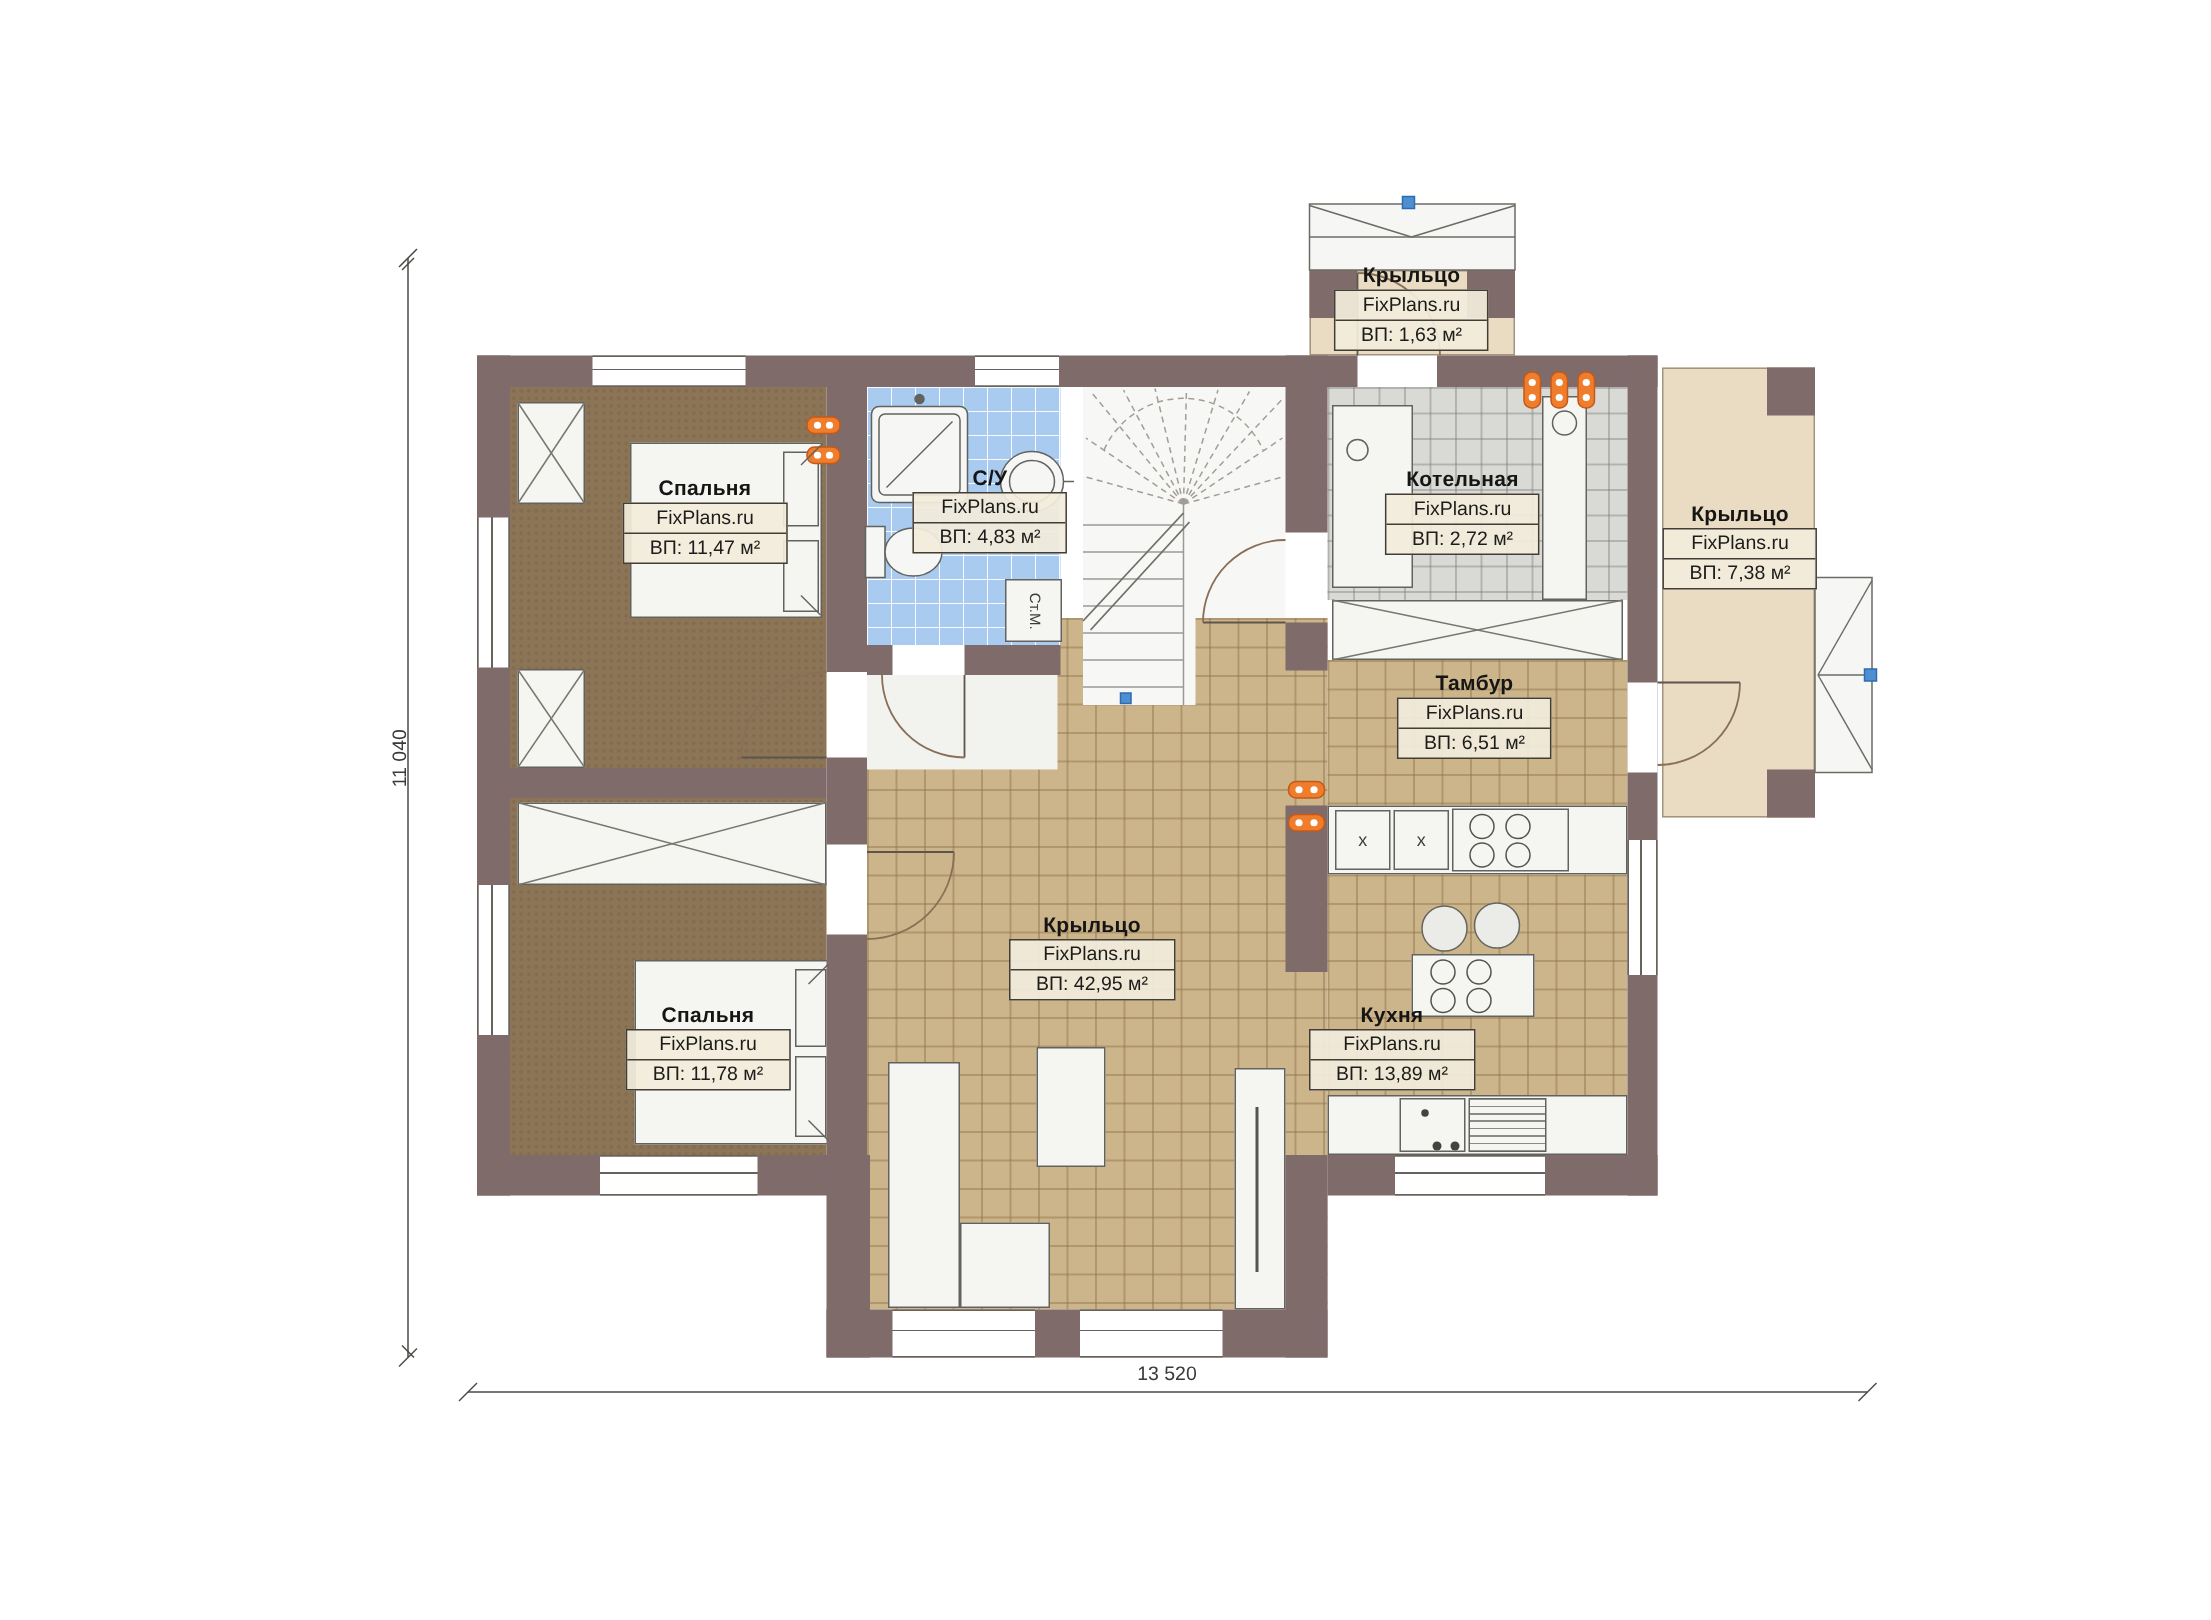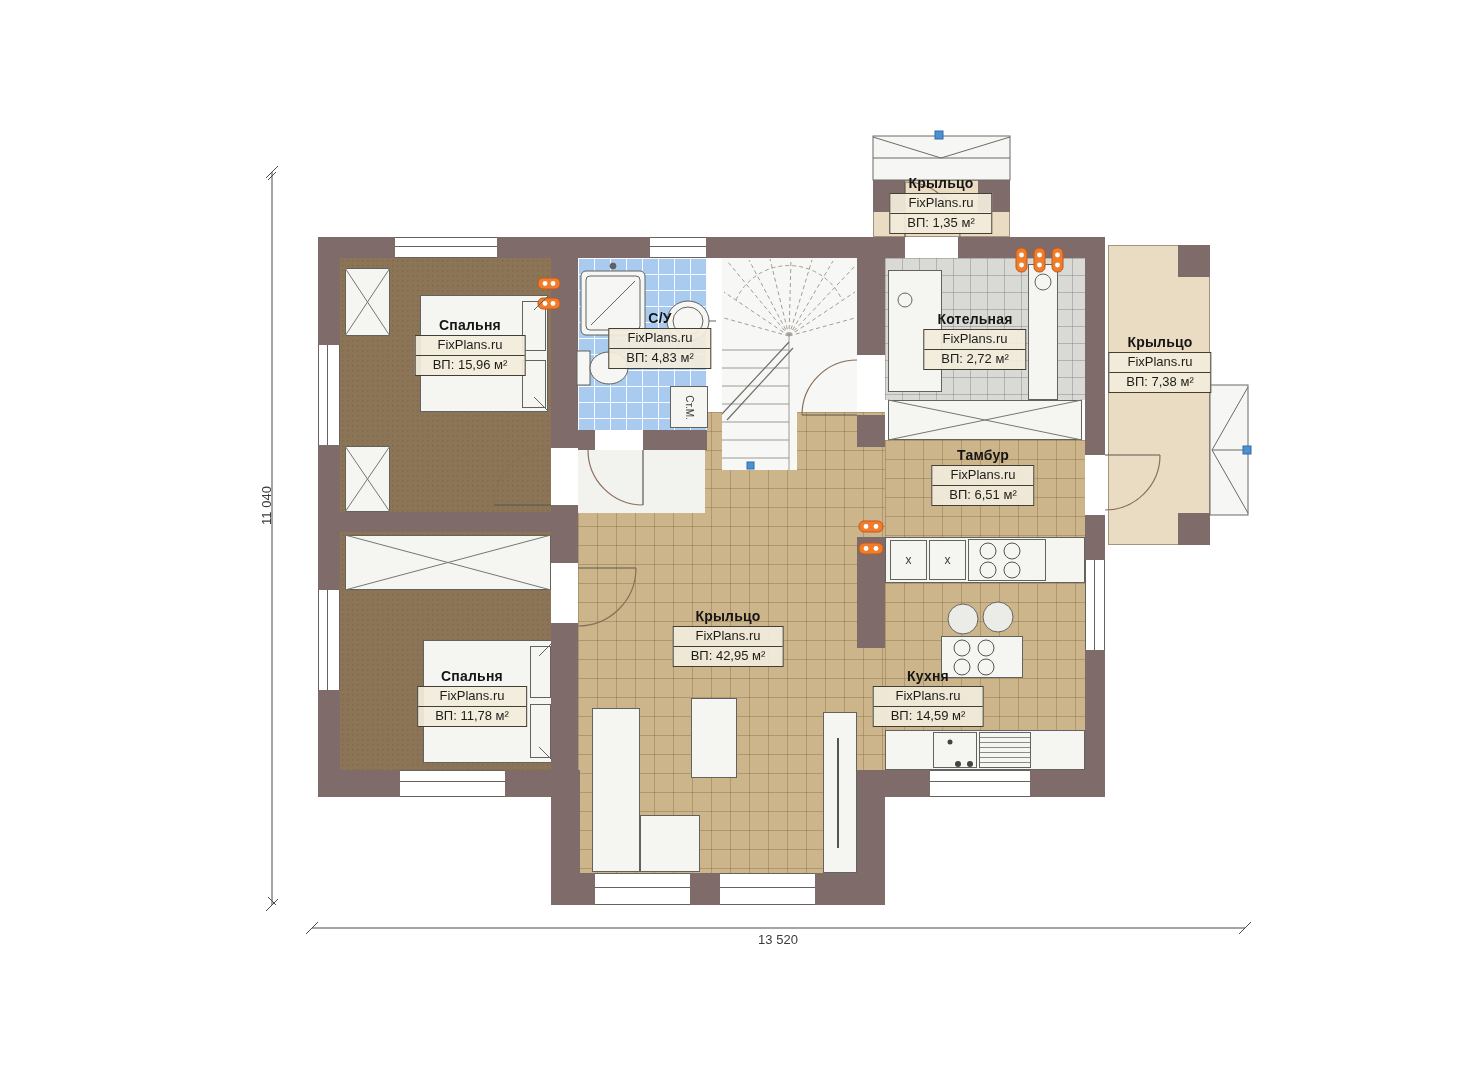--- a/index.html
+++ b/index.html
@@ -306,42 +306,42 @@
       <line x1="312" y1="928" x2="1245" y2="928"></line>
       <line x1="306" y1="934" x2="318" y2="922"></line>
         <line x1="1239" y1="934" x2="1251" y2="922"></line>
     </g>
   </svg>
 
   <div class="abs room-label" style="left:470px;top:317px">
     <div class="room-name">Спальня</div>
     <div class="label-box">
       <div class="label-row">FixPlans.ru</div>
-      <div class="label-row">ВП: 15,96 м²</div>
+      <div class="label-row">ВП: 11,47 м²</div>
     </div>
   </div>
   <div class="abs room-label" style="left:660px;top:310px">
     <div class="room-name">С/У</div>
     <div class="label-box">
       <div class="label-row">FixPlans.ru</div>
       <div class="label-row">ВП: 4,83 м²</div>
     </div>
   </div>
   <div class="abs room-label" style="left:975px;top:311px">
     <div class="room-name">Котельная</div>
     <div class="label-box">
       <div class="label-row">FixPlans.ru</div>
       <div class="label-row">ВП: 2,72 м²</div>
     </div>
   </div>
   <div class="abs room-label" style="left:941px;top:175px">
     <div class="room-name">Крыльцо</div>
     <div class="label-box">
       <div class="label-row">FixPlans.ru</div>
-      <div class="label-row">ВП: 1,35 м²</div>
+      <div class="label-row">ВП: 1,63 м²</div>
     </div>
   </div>
   <div class="abs room-label" style="left:1160px;top:334px">
     <div class="room-name">Крыльцо</div>
     <div class="label-box">
       <div class="label-row">FixPlans.ru</div>
       <div class="label-row">ВП: 7,38 м²</div>
     </div>
   </div>
   <div class="abs room-label" style="left:983px;top:447px">
@@ -362,20 +362,20 @@
     <div class="room-name">Спальня</div>
     <div class="label-box">
       <div class="label-row">FixPlans.ru</div>
       <div class="label-row">ВП: 11,78 м²</div>
     </div>
   </div>
   <div class="abs room-label" style="left:928px;top:668px">
     <div class="room-name">Кухня</div>
     <div class="label-box">
       <div class="label-row">FixPlans.ru</div>
-      <div class="label-row">ВП: 14,59 м²</div>
+      <div class="label-row">ВП: 13,89 м²</div>
     </div>
   </div>
 
   <div class="abs dim-text" style="left:226px;top:498px;width:80px;transform:rotate(-90deg)">11 040</div>
-  <div class="abs dim-text" style="left:733px;top:932px;width:90px">13 520</div>
+  <div class="abs dim-text" style="left:733px;top:908px;width:90px">13 520</div>
 
 </div>
 
 </body></html>

